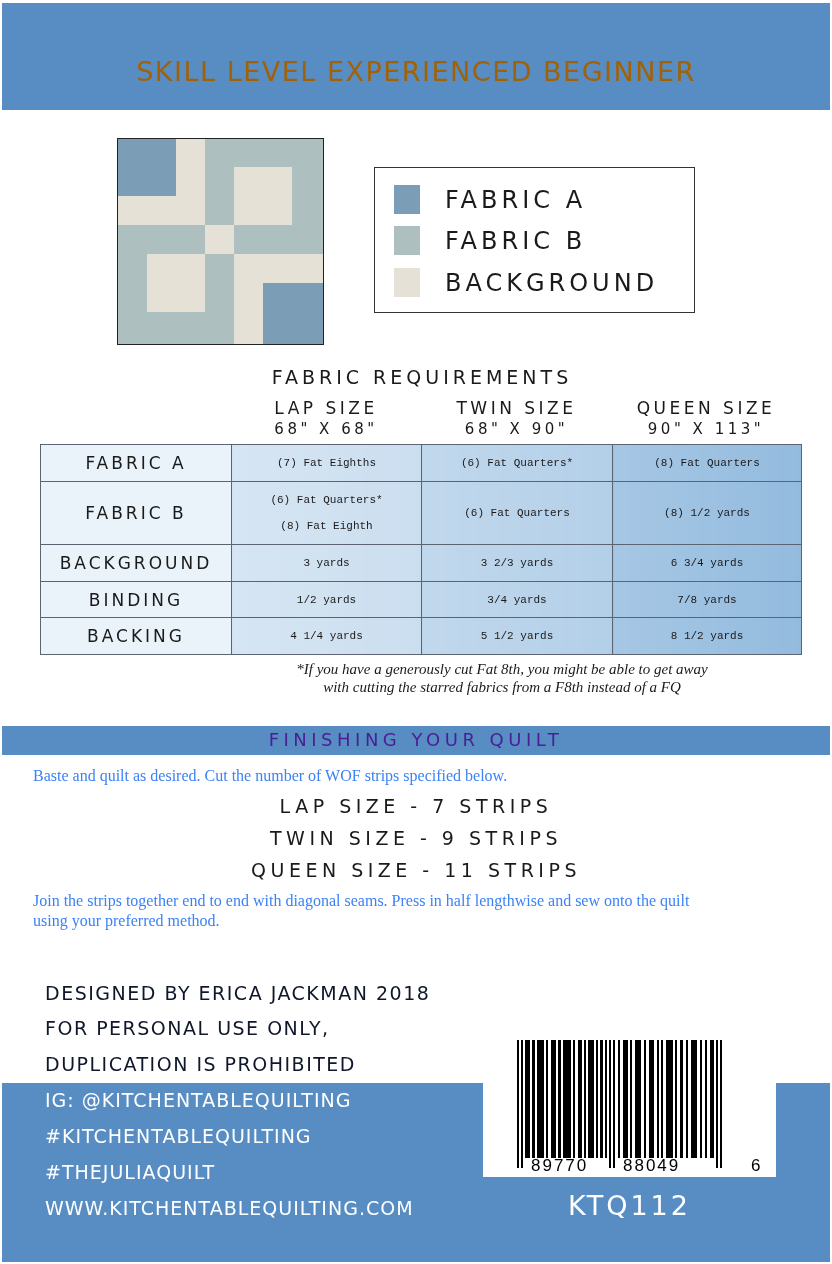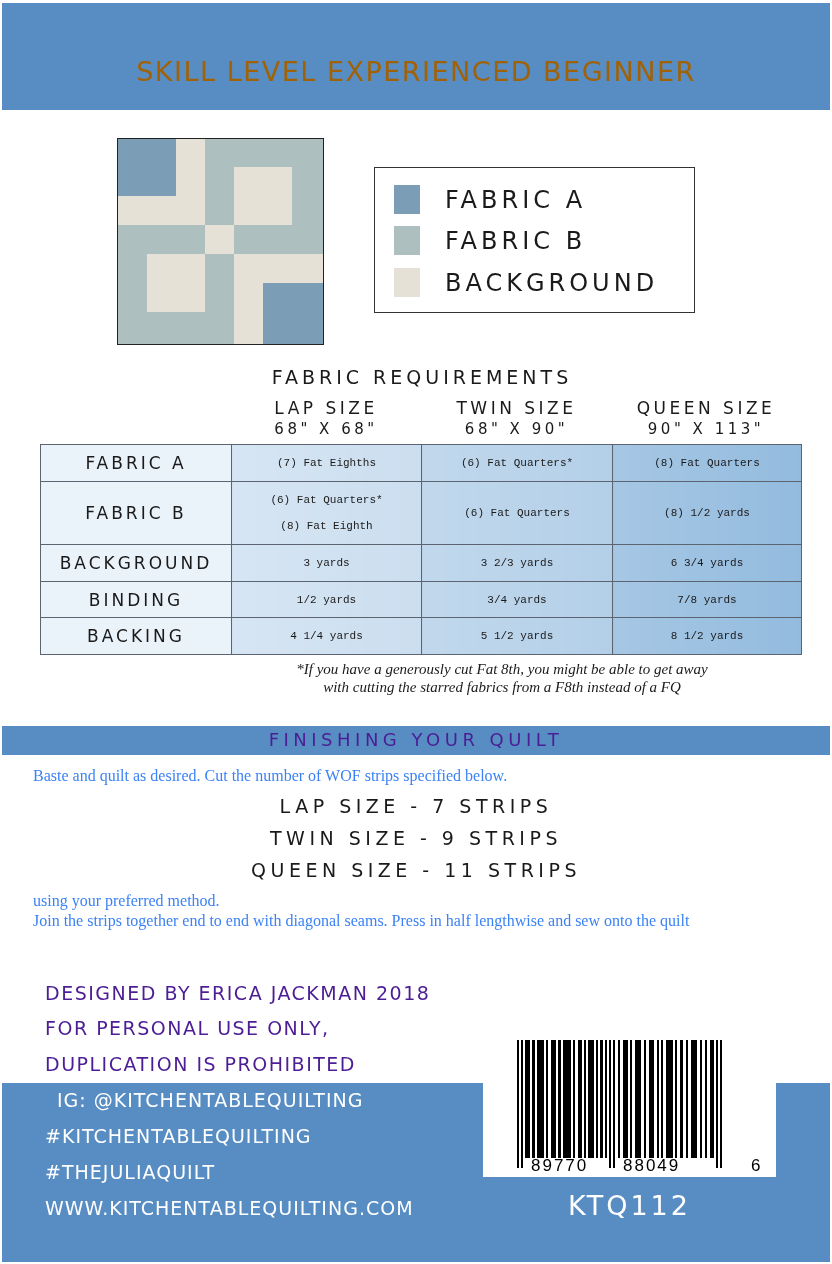--- a/index.html
+++ b/index.html
@@ -22,21 +22,21 @@
                  font-family:Liberation Mono, monospace; font-size:11px; line-height:26px; color:#1a1a1a; }
   table.req td.rowlabel { font-family:"DejaVu Sans", sans-serif; font-size:17px; letter-spacing:3px; background:#eaf2fa; }
   td.c1 { background:linear-gradient(90deg,#d6e5f3,#cbdeef); }
   td.c2 { background:linear-gradient(90deg,#c1d8ec,#b3cfe8); }
   td.c3 { background:linear-gradient(90deg,#a6c7e4,#93bbde); }
   .footnote { right:30px; top:660px; width:600px; text-align:center; font-family:"Liberation Serif", serif; font-style:italic; font-size:15px; line-height:18px; }
   .finish-bar { left:2px; top:726px; width:828px; height:29px; background:#578dc3; }
   .finish-text { left:0; top:729px; width:832px; text-align:center; color:#4c1d95; font-size:18px; letter-spacing:4.5px; }
   .para { left:33px; font-family:"Liberation Serif", serif; font-size:16px; line-height:20px; color:#3b82f6; }
   .strips { left:0; width:832px; text-align:center; font-size:19px; letter-spacing:4.5px; }
-  .credit { left:45px; font-size:19px; letter-spacing:1.5px; color:#4c1d95; }
+  .credit { left:45px; font-size:19px; letter-spacing:1.5px; color:#0f172a; }
   .bottom-blue { left:2px; top:1083px; width:828px; height:179px; background:#578dc3; }
   .social { left:45px; font-size:19px; letter-spacing:1px; color:#ffffff; }
   .barcode-box { left:483px; top:1030px; width:293px; height:147px; background:#ffffff; }
   .barcode { left:515px; top:1040px; width:262px; height:132px; }
   .bc-digit { font-family:"Liberation Sans", sans-serif; font-size:17px; color:#111; }
   .ktq { left:483px; top:1190px; width:293px; text-align:center; color:#ffffff; font-size:27px; letter-spacing:3px; }
 </style>
 </head>
 <body>
 
@@ -141,30 +141,30 @@
   <div>with cutting the starred fabrics from a F8th instead of a FQ</div>
 </div>
 
 <div class="abs finish-bar"></div>
 <div class="abs finish-text">FINISHING YOUR QUILT</div>
 <div class="abs para" style="top:766px;">Baste and quilt as desired. Cut the number of WOF strips specified below.</div>
 <div class="abs strips" style="top:795px;">LAP SIZE - 7 STRIPS</div>
 <div class="abs strips" style="top:827px;">TWIN SIZE - 9 STRIPS</div>
 <div class="abs strips" style="top:859px;">QUEEN SIZE - 11 STRIPS</div>
 <div class="abs para" style="top:891px;">
+  <div>Join the strips together end to end with diagonal seams. Press in half lengthwise and sew onto the quilt</div>
   <div>using your preferred method.</div>
-  <div>Join the strips together end to end with diagonal seams. Press in half lengthwise and sew onto the quilt</div>
 </div>
 
 <div class="abs credit" style="top:982px;">DESIGNED BY ERICA JACKMAN 2018</div>
 <div class="abs credit" style="top:1017px;">FOR PERSONAL USE ONLY,</div>
 <div class="abs credit" style="top:1053px;">DUPLICATION IS PROHIBITED</div>
 
 <div class="abs bottom-blue"></div>
-<div class="abs social" style="top:1089px;margin-left:12px;">IG: @KITCHENTABLEQUILTING</div>
+<div class="abs social" style="top:1089px;">IG: @KITCHENTABLEQUILTING</div>
 <div class="abs social" style="top:1125px;">#KITCHENTABLEQUILTING</div>
 <div class="abs social" style="top:1161px;">#THEJULIAQUILT</div>
 <div class="abs social" style="top:1197px;">WWW.KITCHENTABLEQUILTING.COM</div>
 
 <div class="abs barcode-box"></div>
 <svg class="abs barcode" viewBox="0 0 262 132">
   <g fill="#000">
     <rect x="2" y="0" width="2" height="128"></rect>
       <rect x="6" y="0" width="2" height="128"></rect>
     <rect x="10" y="0" width="5" height="118"></rect>

